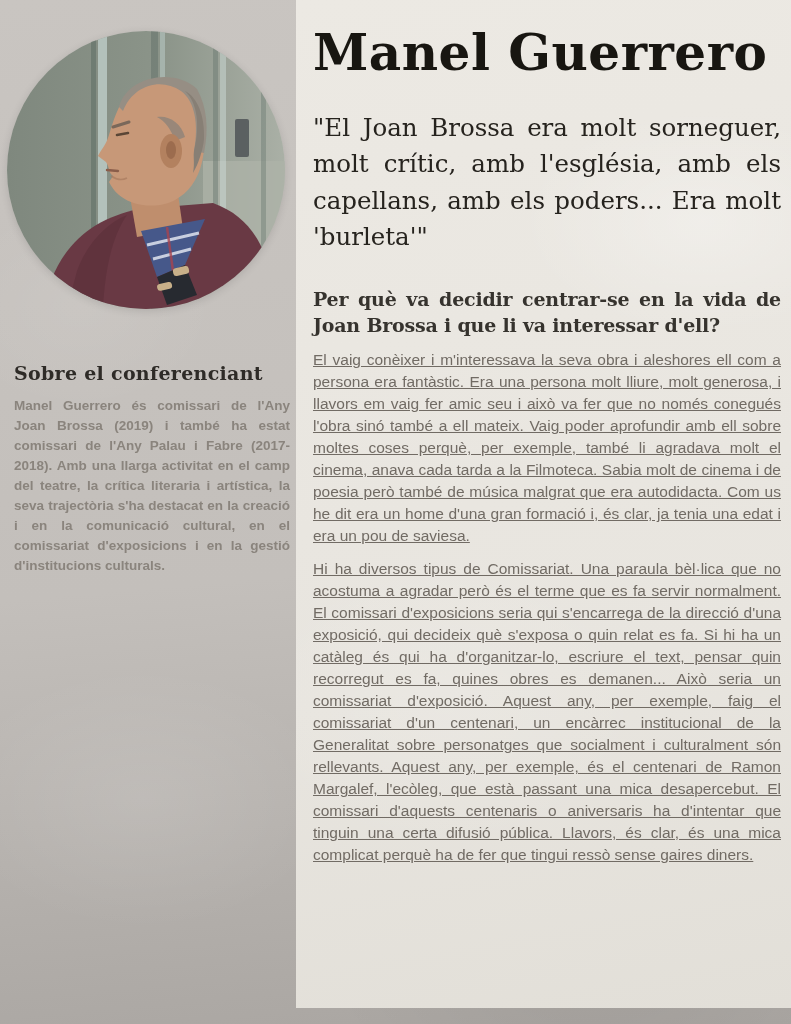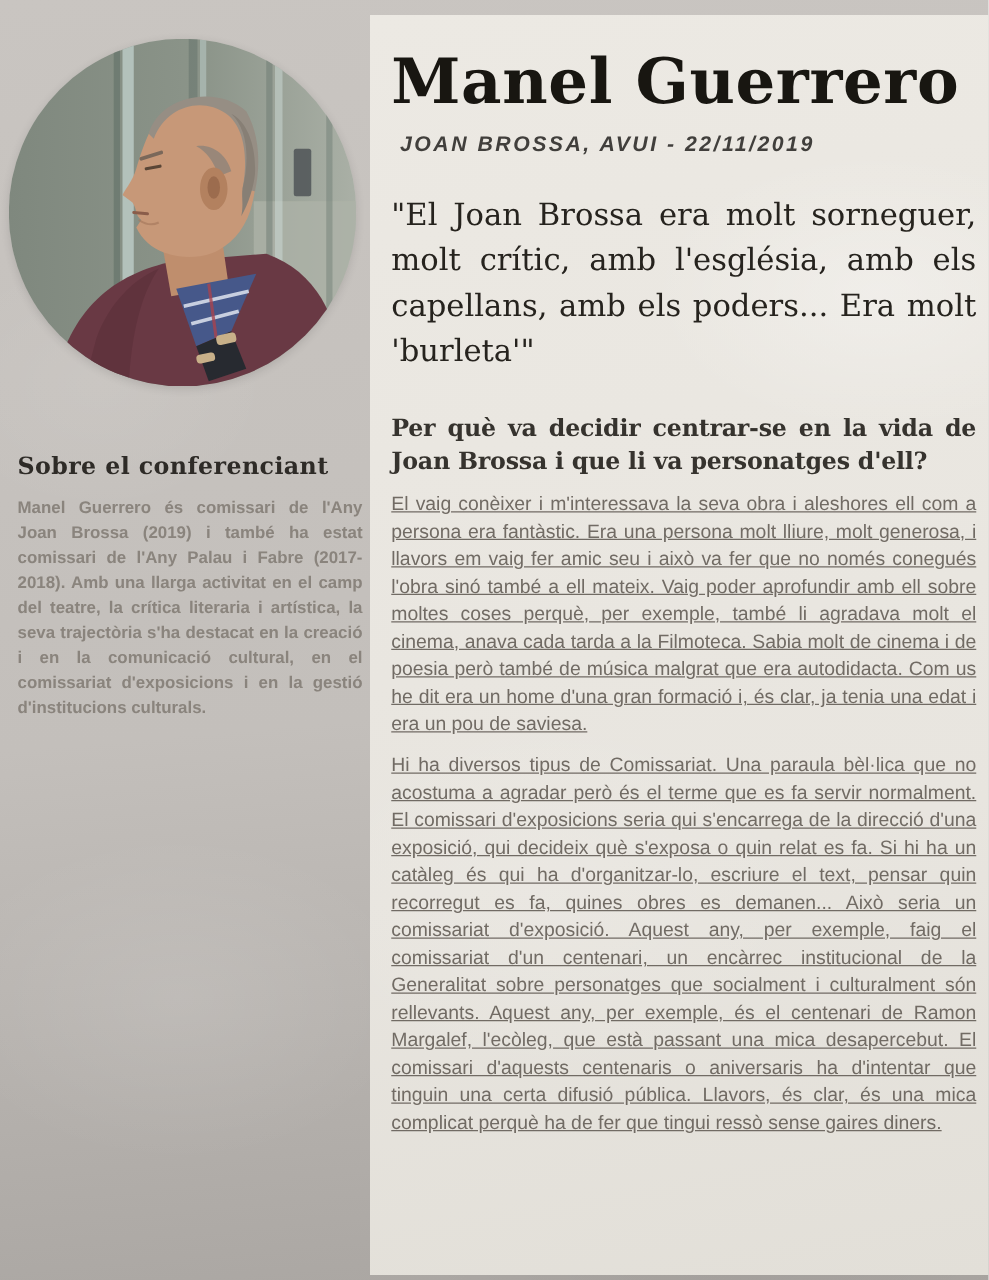--- a/index.html
+++ b/index.html
@@ -38,21 +38,20 @@
   }
 
   
   .panel {
     position:absolute; left:296px; top:0; width:495px; height:1008px;
     padding:24px 10px 0 17px;
     background:
       radial-gradient(ellipse 260px 160px at 82% 22%, rgba(255,255,255,.28), transparent 70%),
       radial-gradient(ellipse 300px 220px at 30% 70%, rgba(255,255,255,.10), transparent 70%),
       linear-gradient(170deg, #ece9e3 0%, #e8e5df 65%, #e2dfd8 100%);
-    margin-top: 12px;
   }
 
   .title {
     font-family:"DejaVu Serif", serif; font-weight:bold;
     font-size:50px; line-height:1.16; color:#181611; letter-spacing:.5px;
   }
   .subtitle {
     margin-top:12px; padding-left:7px;
     font-style:italic; font-weight:bold; font-size:17px;
     letter-spacing:2px; color:#413f3c;
@@ -134,25 +133,24 @@
         <path d="M104,145 C110,149 116,149 120,147" stroke="#a87a5e" stroke-width="1.6" fill="none" opacity="0.7"></path>
       </svg>
     </div>
 
     <h2 class="sidebar-heading">Sobre el conferenciant</h2>
     <p class="sidebar-bio">Manel Guerrero és comissari de l'Any Joan Brossa (2019) i també ha estat comissari de l'Any Palau i Fabre (2017-2018). Amb una llarga activitat en el camp del teatre, la crítica literaria i artística, la seva trajectòria s'ha destacat en la creació i en la comunicació cultural, en el comissariat d'exposicions i en la gestió d'institucions culturals.</p>
   </aside>
 
   <main class="panel">
     <h1 class="title">Manel Guerrero</h1>
-    <div class="subtitle">JOAN BROSSA, AVUI - 22/11/2019</div>
     <blockquote class="pull-quote">"El Joan Brossa era molt sorneguer, molt crític, amb l'església, amb els capellans, amb els poders... Era molt 'burleta'"</blockquote>
 
     <section class="qa qa1">
-      <h3 class="question">Per què va decidir centrar-se en la vida de Joan Brossa i que li va personatges d'ell?</h3>
+      <h3 class="question">Per què va decidir centrar-se en la vida de Joan Brossa i que li va interessar d'ell?</h3>
       <p class="answer">El vaig conèixer i m'interessava la seva obra i aleshores ell com a persona era fantàstic. Era una persona molt lliure, molt generosa, i llavors em vaig fer amic seu i això va fer que no només conegués l'obra sinó també a ell mateix. Vaig poder aprofundir amb ell sobre moltes coses perquè, per exemple, també li agradava molt el cinema, anava cada tarda a la Filmoteca. Sabia molt de cinema i de poesia però també de música malgrat que era autodidacta. Com us he dit era un home d'una gran formació i, és clar, ja tenia una edat i era un pou de saviesa.</p>
     </section>
 
     <section class="qa qa2">
       <p class="answer">Hi ha diversos tipus de Comissariat. Una paraula bèl·lica que no acostuma a agradar però és el terme que es fa servir normalment. El comissari d'exposicions seria qui s'encarrega de la direcció d'una exposició, qui decideix què s'exposa o quin relat es fa. Si hi ha un catàleg és qui ha d'organitzar-lo, escriure el text, pensar quin recorregut es fa, quines obres es demanen... Això seria un comissariat d'exposició. Aquest any, per exemple, faig el comissariat d'un centenari, un encàrrec institucional de la Generalitat sobre personatges que socialment i culturalment són rellevants. Aquest any, per exemple, és el centenari de Ramon Margalef, l'ecòleg, que està passant una mica desapercebut. El comissari d'aquests centenaris o aniversaris ha d'intentar que tinguin una certa difusió pública. Llavors, és clar, és una mica complicat perquè ha de fer que tingui ressò sense gaires diners.</p>
     </section>
   </main>
 
 </div>
 

